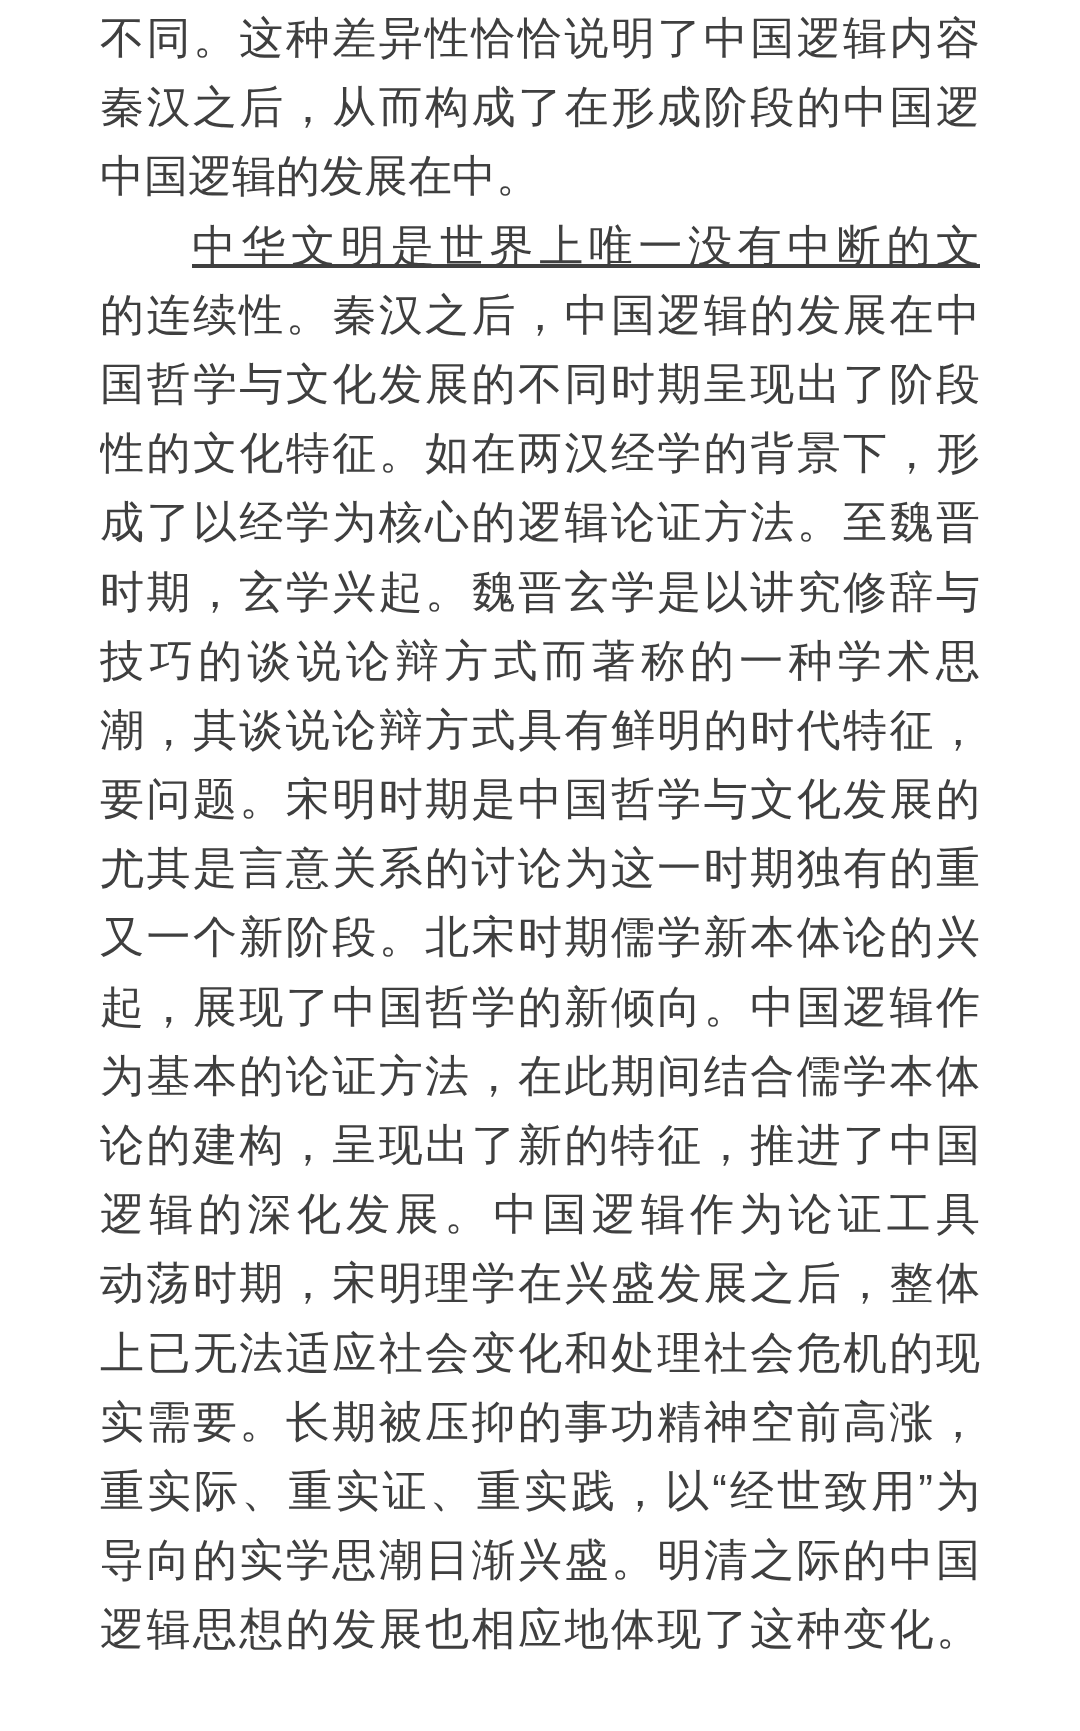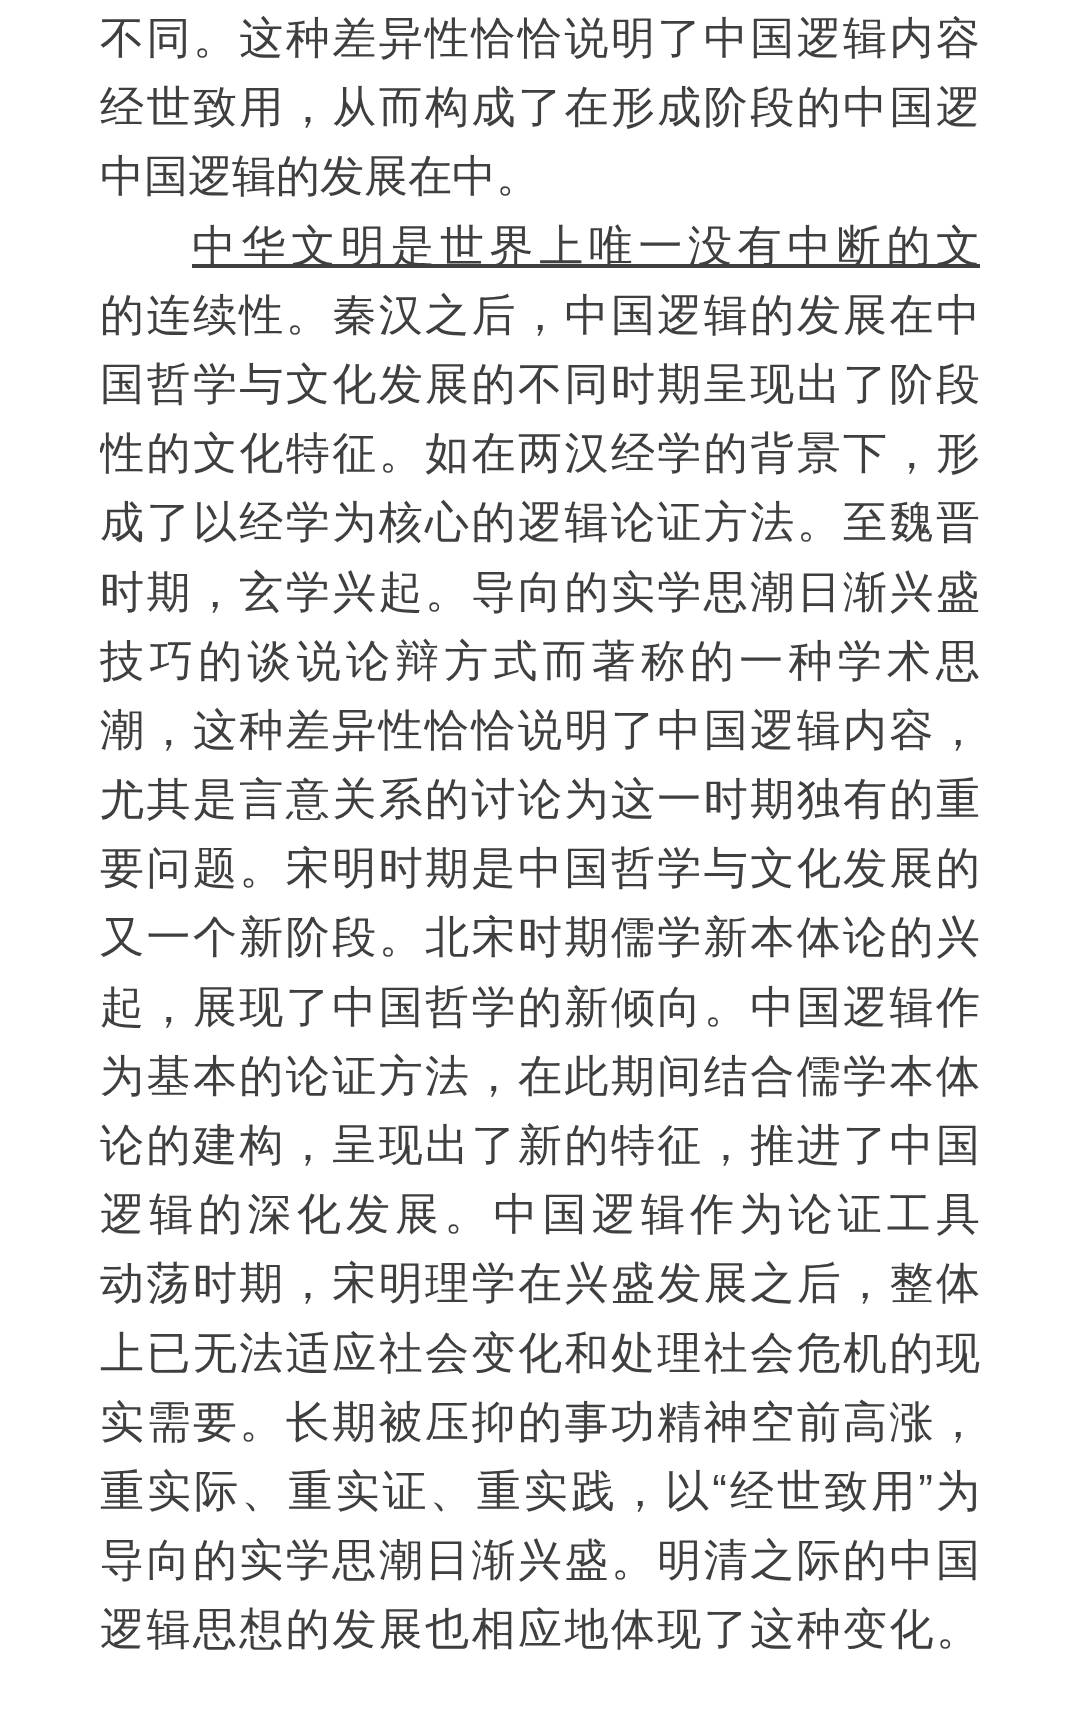--- a/index.html
+++ b/index.html
@@ -38,32 +38,32 @@
     text-indent: 92px;
     text-decoration: underline;
   }
 </style>
 </head>
 <body>
 
 <div class="page" style="background: rgb(255, 255, 255);">
   <div class="text-content" style="color: rgb(63, 63, 63);">
       <div class="line">不同。这种差异性恰恰说明了中国逻辑内容</div>
-      <div class="line">经世致用，从而构成了在形成阶段的中国逻</div>
+      <div class="line">秦汉之后，从而构成了在形成阶段的中国逻</div>
       <div class="line no-fill">中国逻辑的发展在中。</div>
       <div class="line indent">中华文明是世界上唯一没有中断的文</div>
       <div class="line">的连续性。秦汉之后，中国逻辑的发展在中</div>
       <div class="line">国哲学与文化发展的不同时期呈现出了阶段</div>
       <div class="line">性的文化特征。如在两汉经学的背景下，形</div>
       <div class="line">成了以经学为核心的逻辑论证方法。至魏晋</div>
-      <div class="line">时期，玄学兴起。导向的实学思潮日渐兴盛</div>
+      <div class="line">时期，玄学兴起。魏晋玄学是以讲究修辞与</div>
       <div class="line">技巧的谈说论辩方式而著称的一种学术思</div>
-      <div class="line">潮，这种差异性恰恰说明了中国逻辑内容，</div>
+      <div class="line">潮，其谈说论辩方式具有鲜明的时代特征，</div>
+      <div class="line">要问题。宋明时期是中国哲学与文化发展的</div>
       <div class="line">尤其是言意关系的讨论为这一时期独有的重</div>
-      <div class="line">要问题。宋明时期是中国哲学与文化发展的</div>
       <div class="line">又一个新阶段。北宋时期儒学新本体论的兴</div>
       <div class="line">起，展现了中国哲学的新倾向。中国逻辑作</div>
       <div class="line">为基本的论证方法，在此期间结合儒学本体</div>
       <div class="line">论的建构，呈现出了新的特征，推进了中国</div>
       <div class="line">逻辑的深化发展。中国逻辑作为论证工具</div>
       <div class="line">动荡时期，宋明理学在兴盛发展之后，整体</div>
       <div class="line">上已无法适应社会变化和处理社会危机的现</div>
       <div class="line">实需要。长期被压抑的事功精神空前高涨，</div>
       <div class="line">重实际、重实证、重实践，以“经世致用”为</div>
       <div class="line">导向的实学思潮日渐兴盛。明清之际的中国</div>

